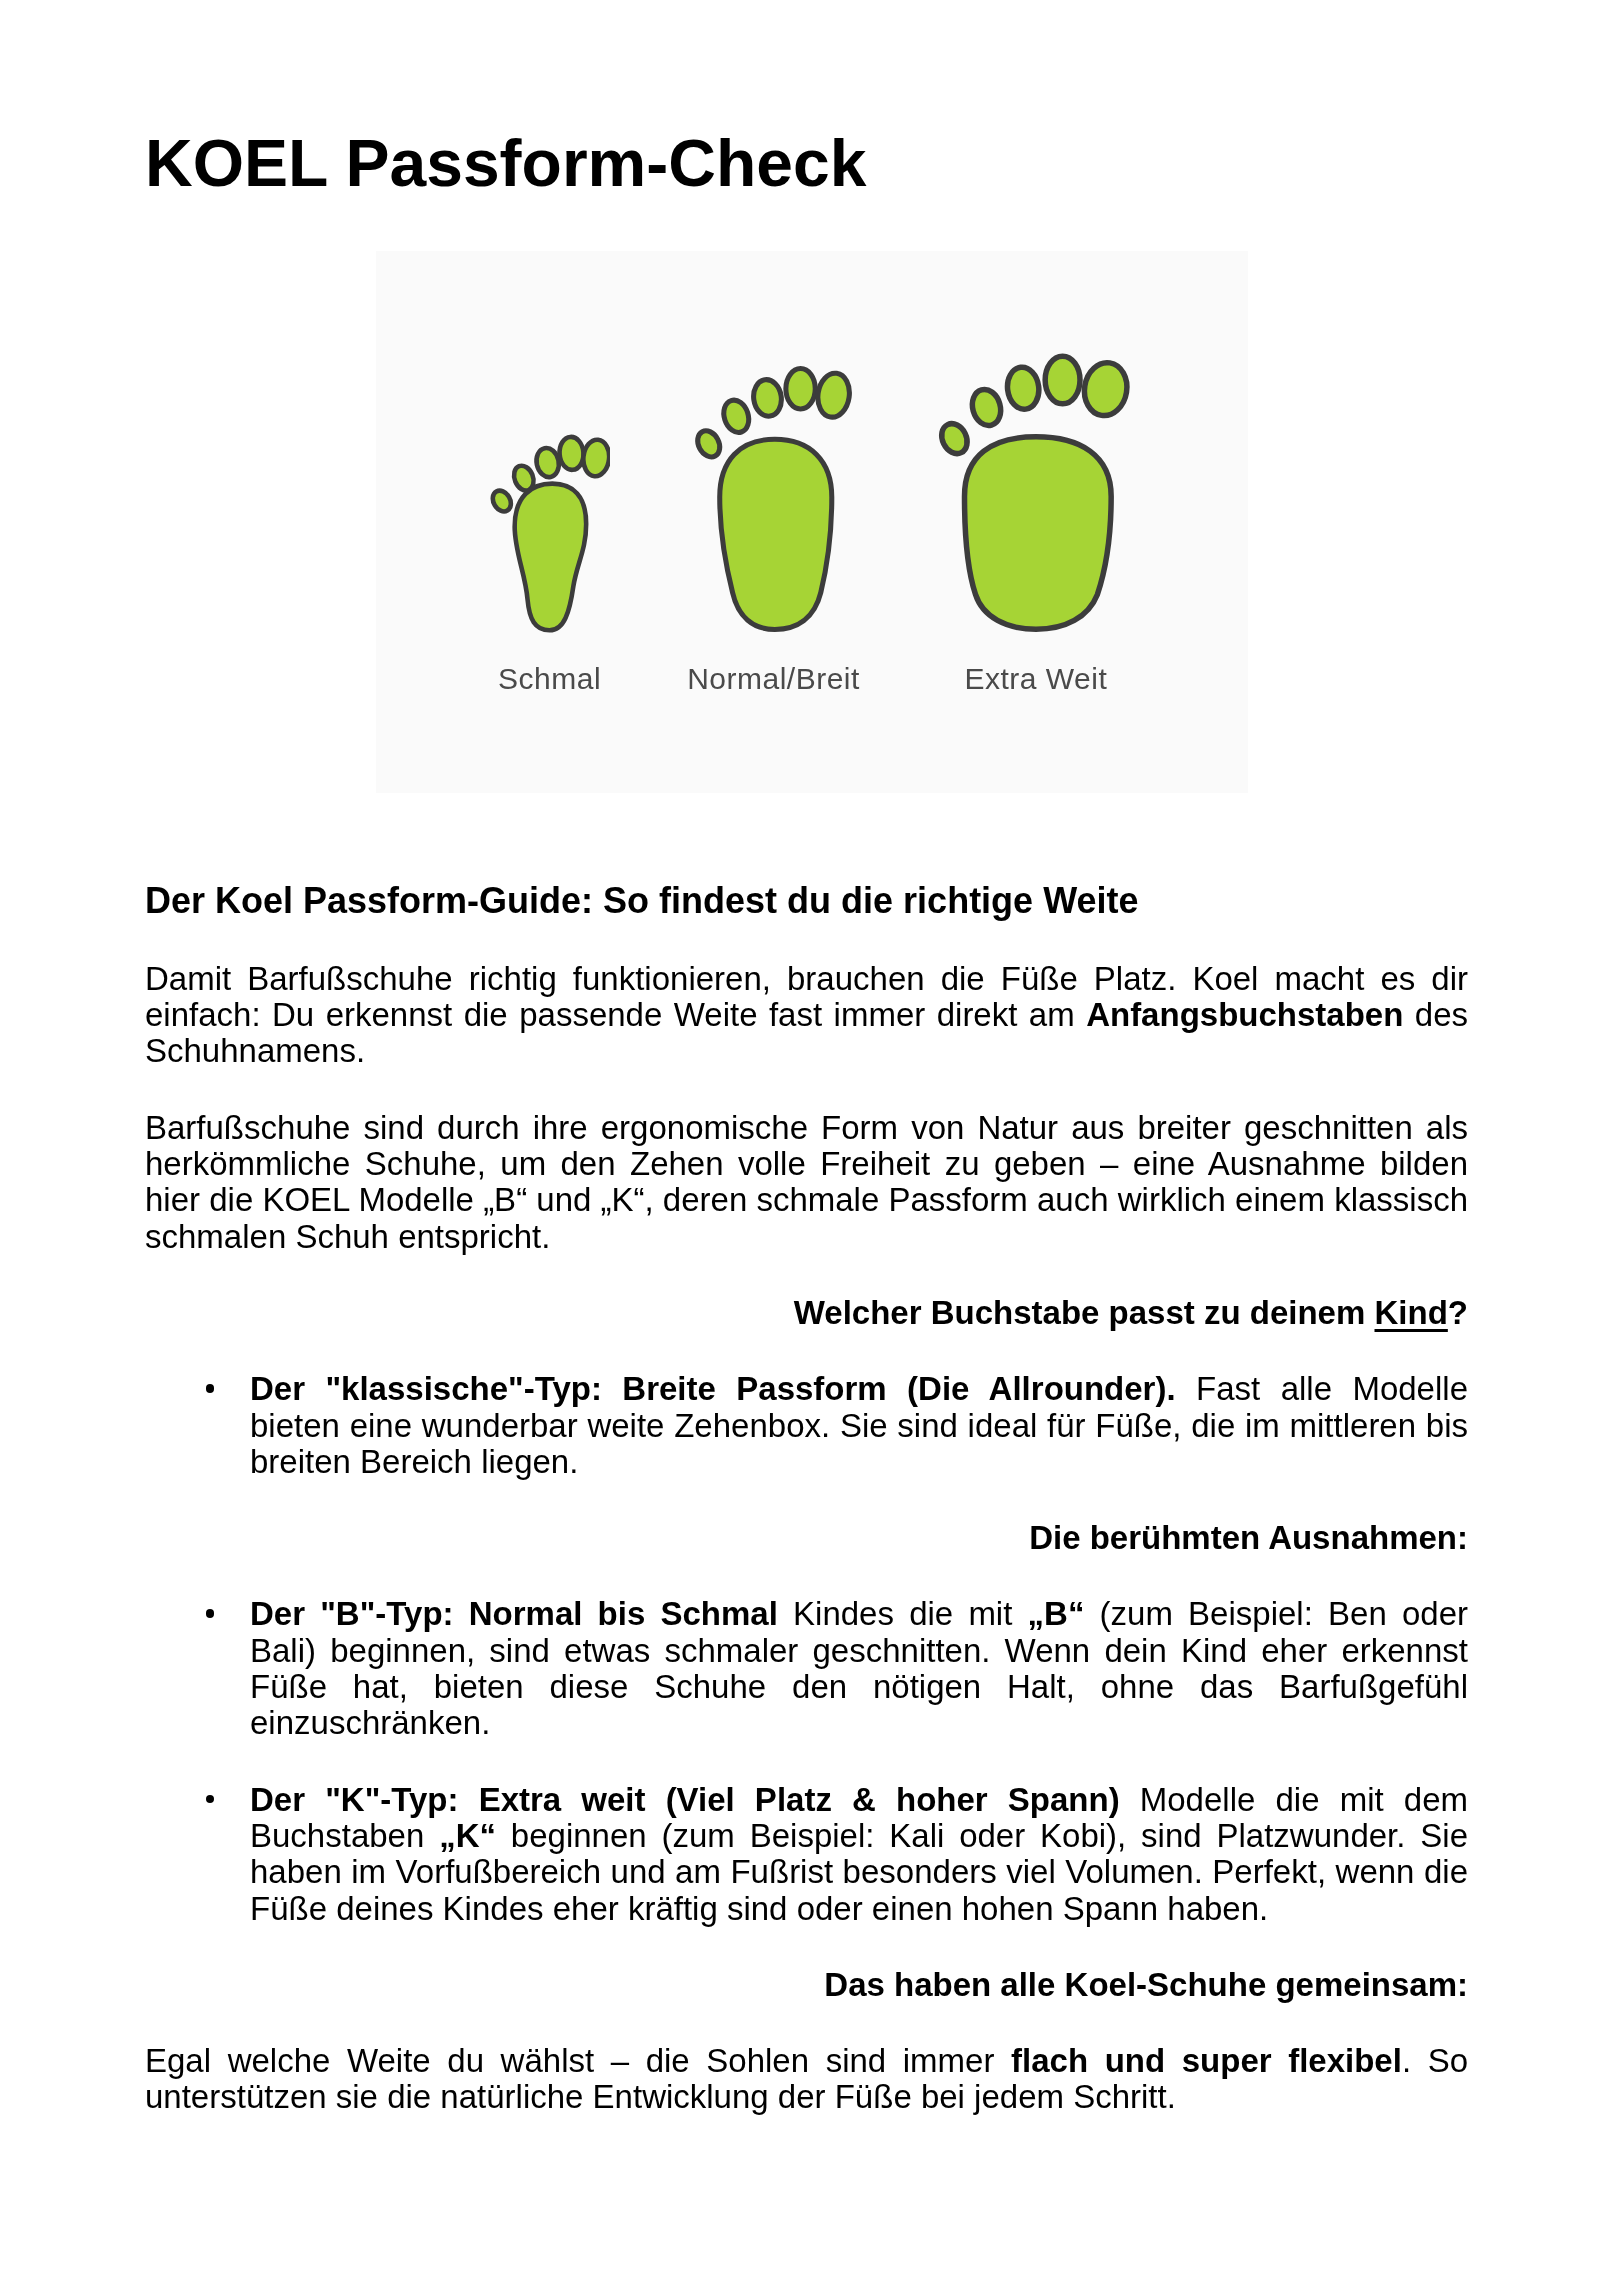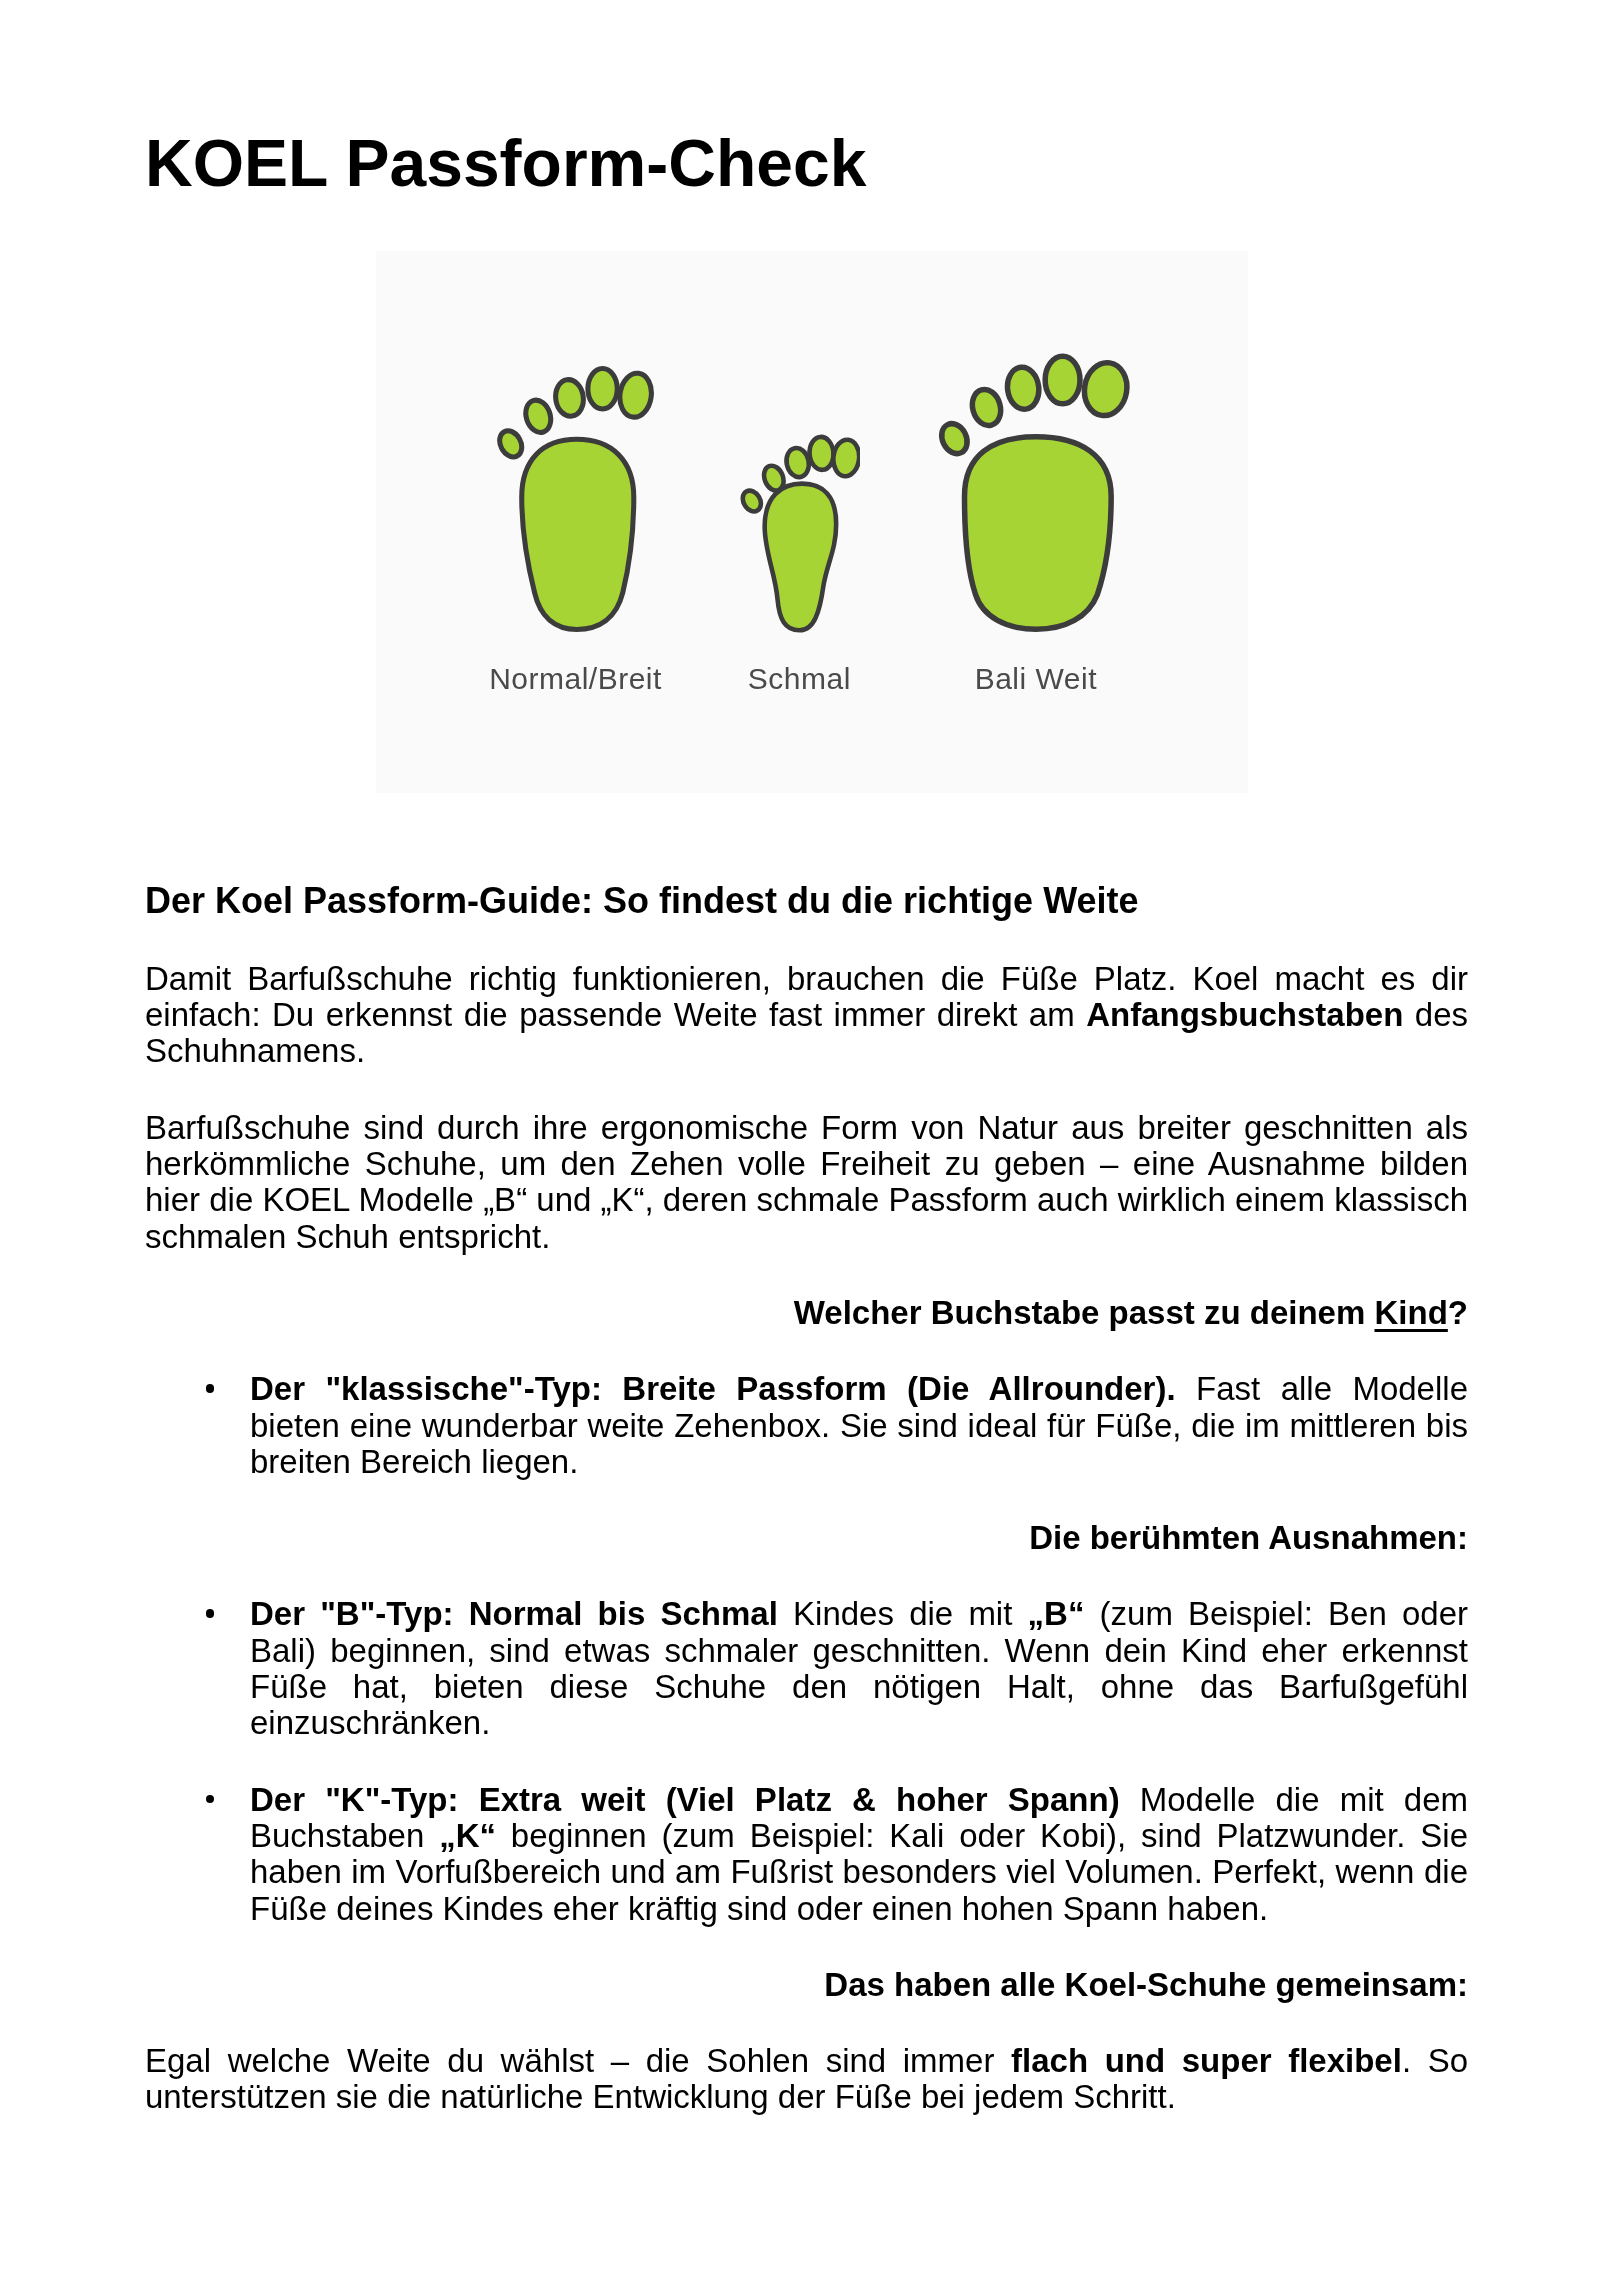--- a/index.html
+++ b/index.html
@@ -54,77 +54,77 @@
 <body>
 
 <div class="page">
 
   <h1>KOEL Passform-Check</h1>
 
   <figure class="fig" style="margin-block:53px 0;margin-inline:231px 0;">
     <div class="feet-row">
 
       <div class="foot-col">
+        <svg class="foot-svg" width="121" height="243" viewBox="0 0 132 265">
+          <g stroke-width="5">
+            <ellipse class="toe" cx="14" cy="120" rx="9" ry="12" transform="rotate(-30 14 120)"></ellipse>
+            <ellipse class="toe" cx="38" cy="95" rx="10" ry="14" transform="rotate(-22 38 95)"></ellipse>
+            <ellipse class="toe" cx="64" cy="78" rx="12" ry="16" transform="rotate(-12 64 78)"></ellipse>
+            <ellipse class="toe" cx="90" cy="68" rx="13" ry="18" transform="rotate(-4 90 68)"></ellipse>
+            <ellipse class="toe" cx="117" cy="73" rx="14" ry="20" transform="rotate(6 117 73)"></ellipse>
+            <path class="sole" d="M 28 148
+              C 28 115, 46 101, 69 101
+              C 92 101, 106 115, 106 145
+              C 106 173, 96 188, 92 213
+              C 88 241, 82 261, 66 261
+              C 50 261, 44 249, 42 227
+              C 40 201, 28 175, 28 148 Z"></path>
+          </g>
+        </svg>
+        <div class="foot-label">Schmal</div>
+      </div>
+
+      <div class="foot-col">
         <svg class="foot-svg" width="158" height="282" viewBox="0 0 172 307">
           <g stroke-width="5.5">
             <ellipse class="toe" cx="16" cy="100" rx="11" ry="15" transform="rotate(-28 16 100)"></ellipse>
             <ellipse class="toe" cx="46" cy="70" rx="13" ry="18" transform="rotate(-18 46 70)"></ellipse>
             <ellipse class="toe" cx="80" cy="50" rx="15" ry="20" transform="rotate(-8 80 50)"></ellipse>
             <ellipse class="toe" cx="116" cy="40" rx="16" ry="22" transform="rotate(0 116 40)"></ellipse>
             <ellipse class="toe" cx="152" cy="47" rx="17" ry="24" transform="rotate(8 152 47)"></ellipse>
             <path class="sole" d="M 28 158
               C 28 118, 50 95, 88 95
               C 126 95, 150 118, 150 158
               C 150 200, 145 233, 138 262
               C 131 290, 112 302, 88 302
               C 64 302, 48 288, 42 262
               C 34 230, 28 196, 28 158 Z"></path>
           </g>
         </svg>
         <div class="foot-label">Normal/Breit</div>
       </div>
 
       <div class="foot-col">
-        <svg class="foot-svg" width="121" height="243" viewBox="0 0 132 265">
-          <g stroke-width="5">
-            <ellipse class="toe" cx="14" cy="120" rx="9" ry="12" transform="rotate(-30 14 120)"></ellipse>
-            <ellipse class="toe" cx="38" cy="95" rx="10" ry="14" transform="rotate(-22 38 95)"></ellipse>
-            <ellipse class="toe" cx="64" cy="78" rx="12" ry="16" transform="rotate(-12 64 78)"></ellipse>
-            <ellipse class="toe" cx="90" cy="68" rx="13" ry="18" transform="rotate(-4 90 68)"></ellipse>
-            <ellipse class="toe" cx="117" cy="73" rx="14" ry="20" transform="rotate(6 117 73)"></ellipse>
-            <path class="sole" d="M 28 148
-              C 28 115, 46 101, 69 101
-              C 92 101, 106 115, 106 145
-              C 106 173, 96 188, 92 213
-              C 88 241, 82 261, 66 261
-              C 50 261, 44 249, 42 227
-              C 40 201, 28 175, 28 148 Z"></path>
-          </g>
-        </svg>
-        <div class="foot-label">Schmal</div>
-      </div>
-
-      <div class="foot-col">
         <svg class="foot-svg" width="198" height="289" viewBox="0 0 216 315">
           <g stroke-width="6">
             <ellipse class="toe" cx="19" cy="102" rx="13" ry="17" transform="rotate(-26 19 102)"></ellipse>
             <ellipse class="toe" cx="54" cy="68" rx="15" ry="20" transform="rotate(-16 54 68)"></ellipse>
             <ellipse class="toe" cx="94" cy="47" rx="17" ry="23" transform="rotate(-7 94 47)"></ellipse>
             <ellipse class="toe" cx="137" cy="38" rx="19" ry="26" transform="rotate(0 137 38)"></ellipse>
             <ellipse class="toe" cx="184" cy="48" rx="23" ry="29" transform="rotate(9 184 48)"></ellipse>
             <path class="sole" d="M 30 165
               C 30 120, 60 100, 108 100
               C 156 100, 190 120, 190 165
               C 190 205, 185 242, 175 272
               C 165 297, 140 310, 108 310
               C 76 310, 50 297, 42 272
               C 32 242, 30 205, 30 165 Z"></path>
           </g>
         </svg>
-        <div class="foot-label">Bali Weit</div>
+        <div class="foot-label">Extra Weit</div>
       </div>
 
     </div>
   </figure>
 
   <h2>Der Koel Passform-Guide: So findest du die richtige Weite</h2>
 
   <p><span>Damit Barfußschuhe richtig funktionieren, brauchen die Füße Platz. Koel macht es dir einfach: Du erkennst die passende Weite fast immer direkt am </span><b>Anfangsbuchstaben</b><span> des Schuhnamens.</span></p>
 
   <p>Barfußschuhe sind durch ihre ergonomische Form von Natur aus breiter geschnitten als herkömmliche Schuhe, um den Zehen volle Freiheit zu geben – eine Ausnahme bilden hier die KOEL Modelle „B“ und „K“, deren schmale Passform auch wirklich einem klassisch schmalen Schuh entspricht.</p>

